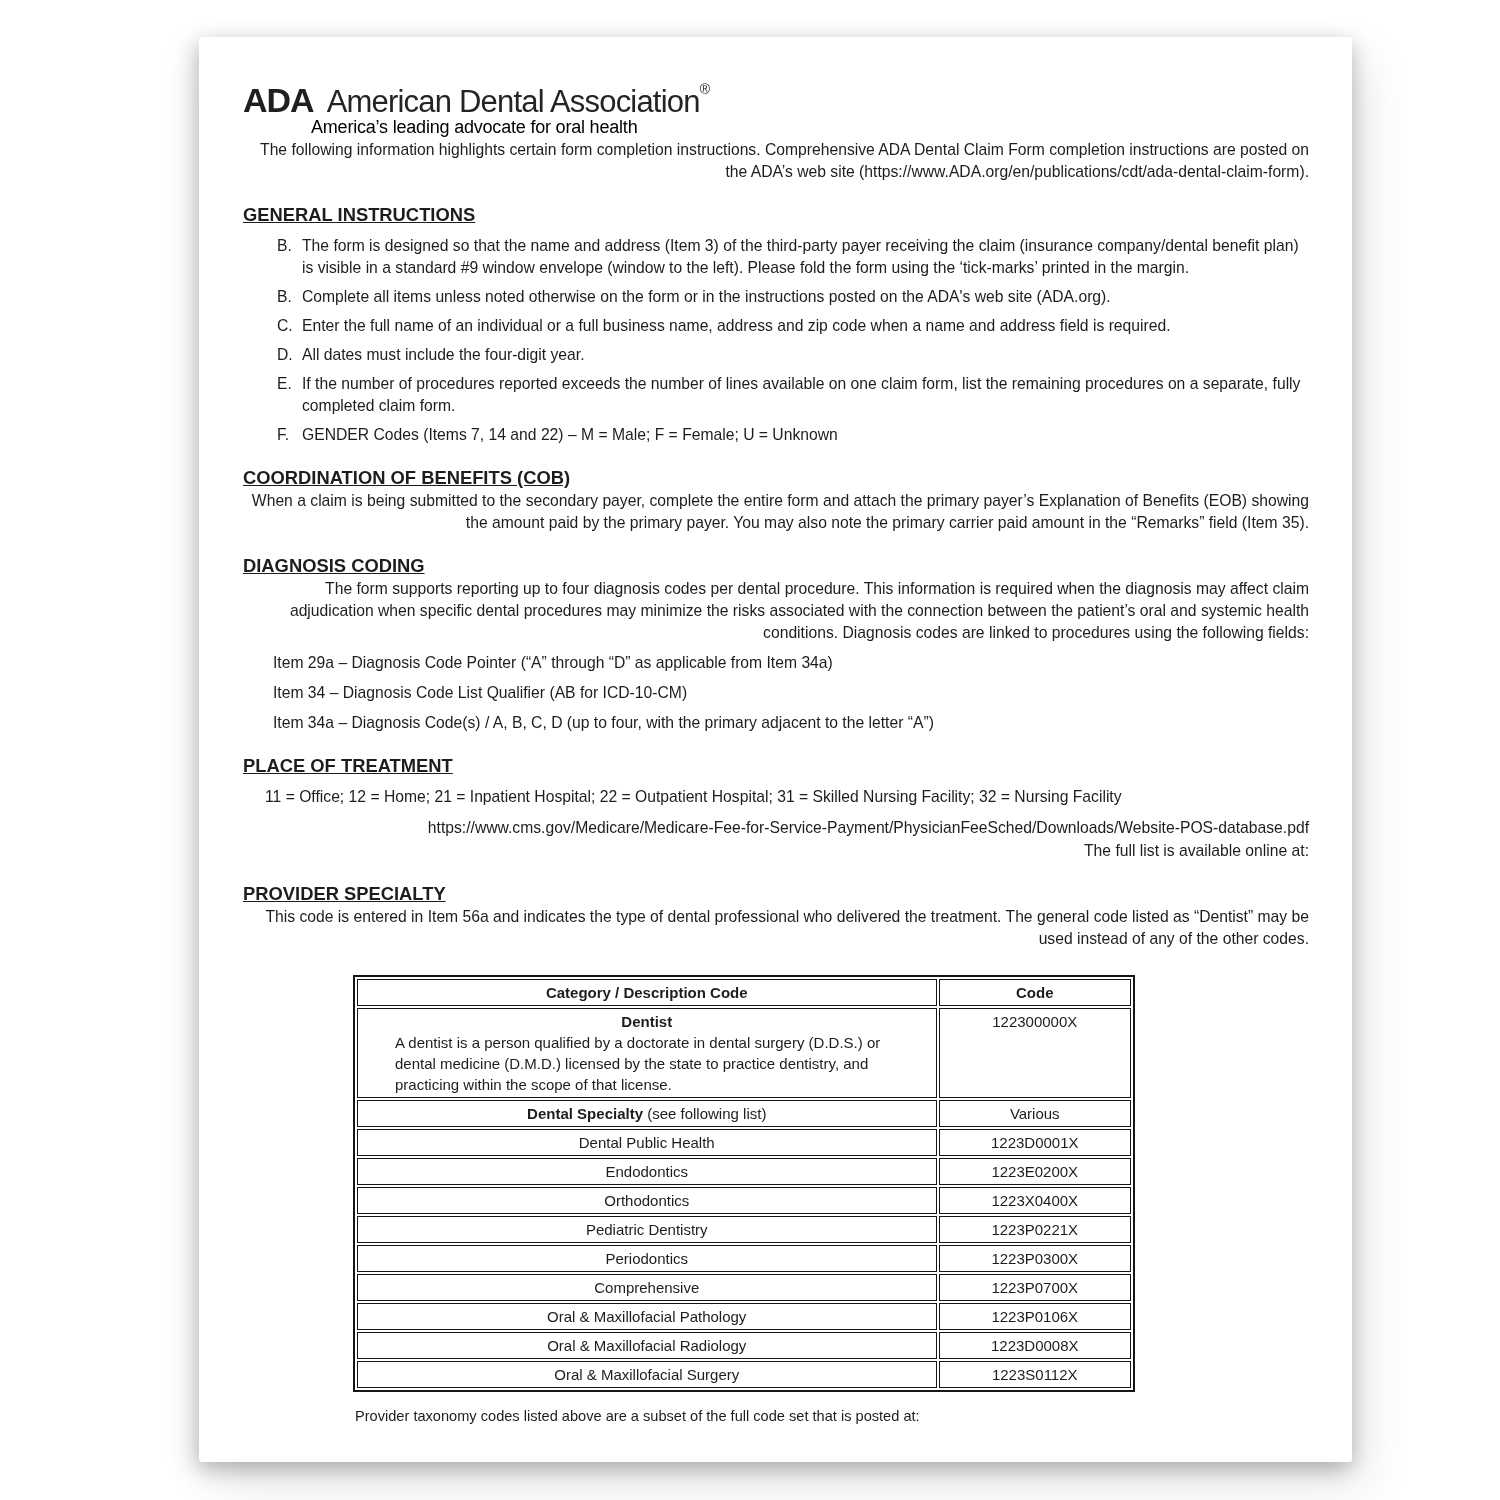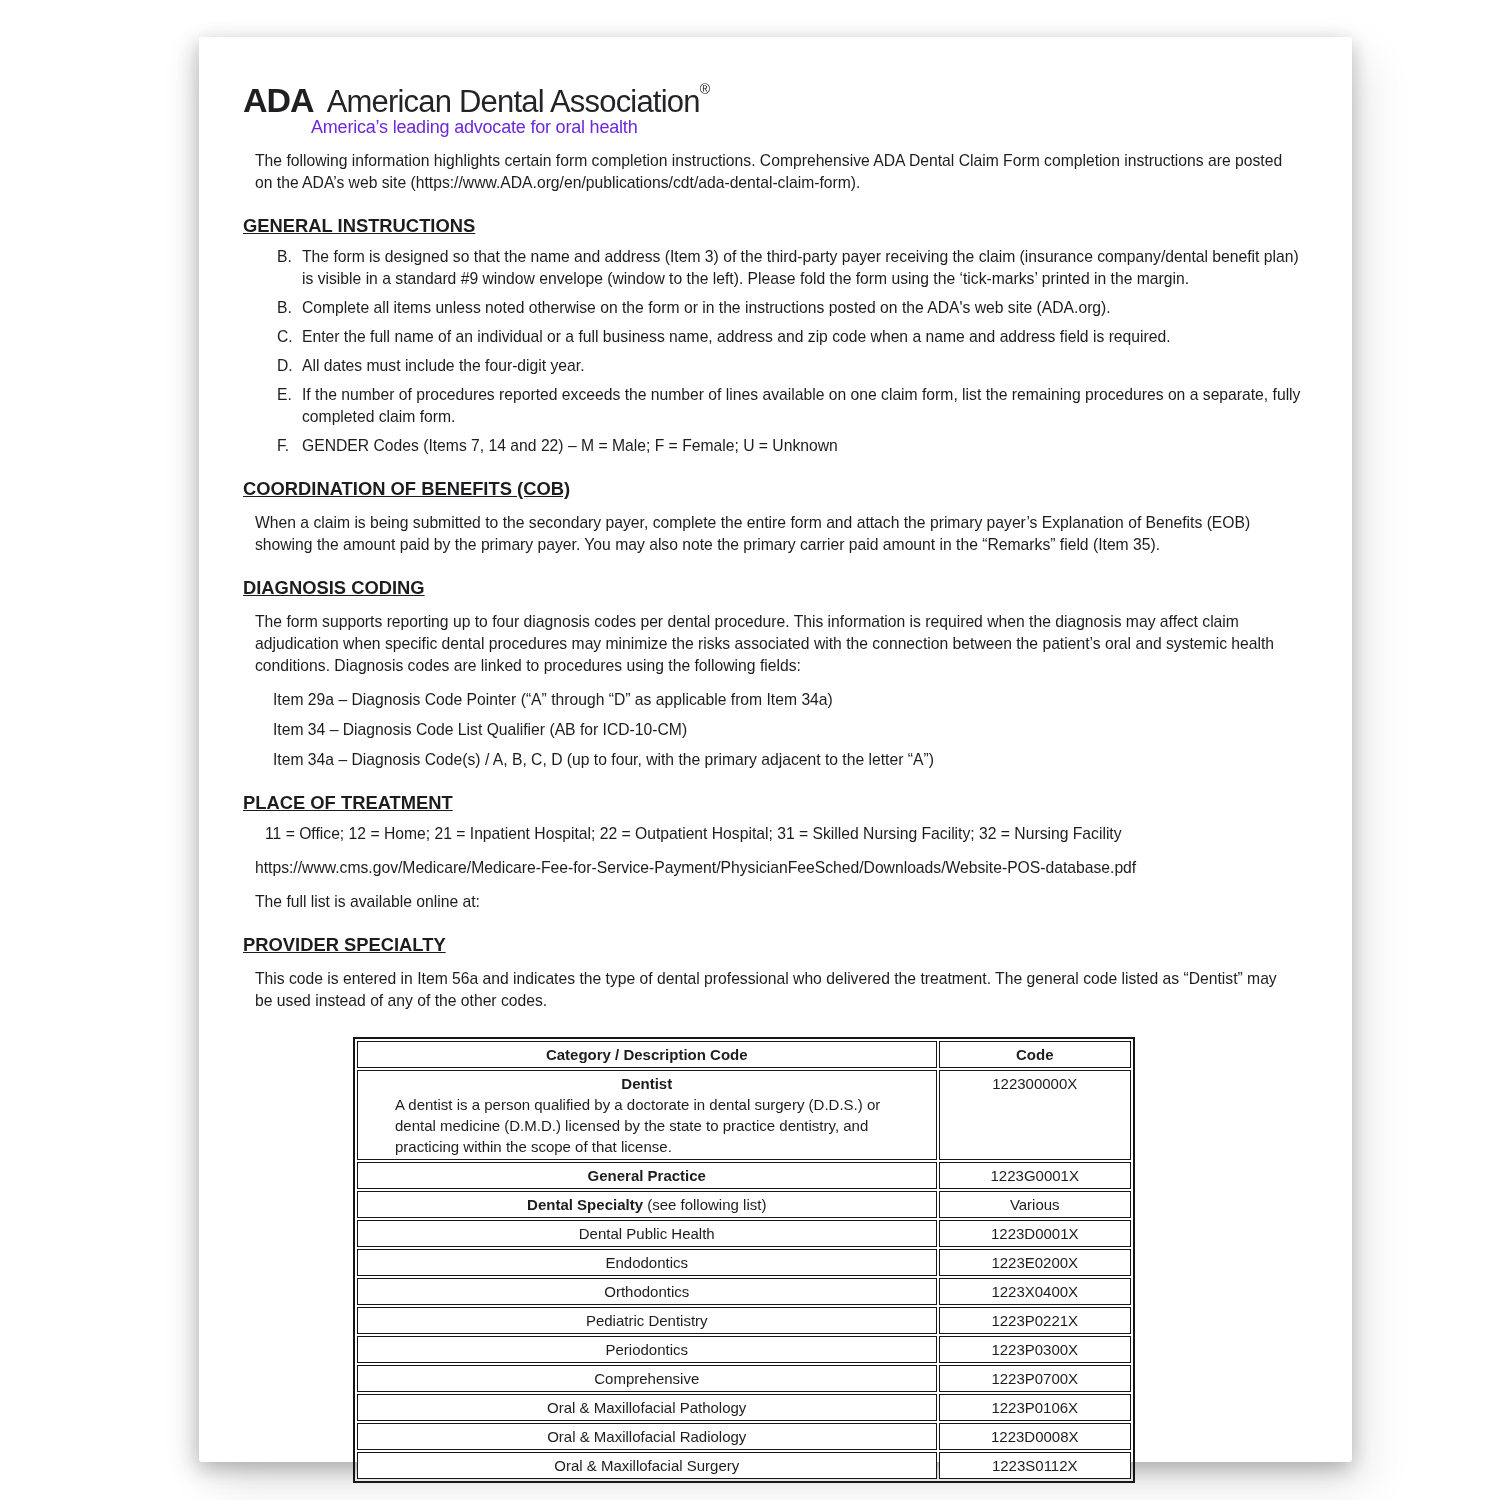--- a/index.html
+++ b/index.html
@@ -11,26 +11,26 @@
     box-shadow: 0 6px 20px rgba(0,0,0,0.22), 14px 22px 48px rgba(0,0,0,0.10),
                 -10px 8px 30px rgba(0,0,0,0.08);
   }
   .content { padding:41px 42px 0 44px; font-size:15.7px; line-height:22px; }
 
   
   .logo-row { display:flex; align-items:baseline; white-space:nowrap; }
   .logo-abbr { font-weight:700; font-size:34px; letter-spacing:-1px; color:#1f1f21; }
   .logo-name { font-weight:400; font-size:31px; letter-spacing:-0.8px; color:#242427; margin-left:13px; }
   .logo-reg  { font-size:14px; vertical-align:18px; color:#242427; }
-  .logo-tagline { margin:3px 0 0 68px; font-size:18px; letter-spacing:-0.2px; color:#6d28d9; }
+  .logo-tagline { margin:3px 0 0 68px; font-size:18px; letter-spacing:-0.2px; color:#000000; }
 
   .intro { margin-top:47px; }
 
   .section-h { font-weight:700; margin:21px 0 0 0;text-decoration:underline; }
-  .para { margin:12px; }
+  .para { margin:1px;text-align:right; }
 
   
   .olist { margin:9px 0 0 34px; }
   .oitem { display:flex; margin-bottom:7px; }
   .oitem .lbl { flex:none; width:25px; }
   .oitem .txt { flex:1; padding-right:2px; }
 
   .subline { margin:8px 0 0 30px; }
   .codes-line { margin:9px 0 9px 22px; }
 
@@ -133,24 +133,20 @@
           <th>Code</th>
         </tr>
         <tr>
           <td class="cell-left">
             <div class="bold">Dentist</div>
             <div class="dentist-desc">A dentist is a person qualified by a doctorate in dental surgery (D.D.S.) or dental medicine (D.M.D.) licensed by the state to practice dentistry, and practicing within the scope of that license.</div>
           </td>
           <td>122300000X</td>
         </tr>
         <tr>
-          <td class="bold">General Practice</td>
-          <td>1223G0001X</td>
-        </tr>
-        <tr>
           <td class="cell-left"><span class="bold">Dental Specialty</span><span> (see following list)</span></td>
           <td>Various</td>
         </tr>
         <tr>
           <td>Dental Public Health</td>
           <td>1223D0001X</td>
         </tr>
         <tr>
           <td>Endodontics</td>
           <td>1223E0200X</td>

